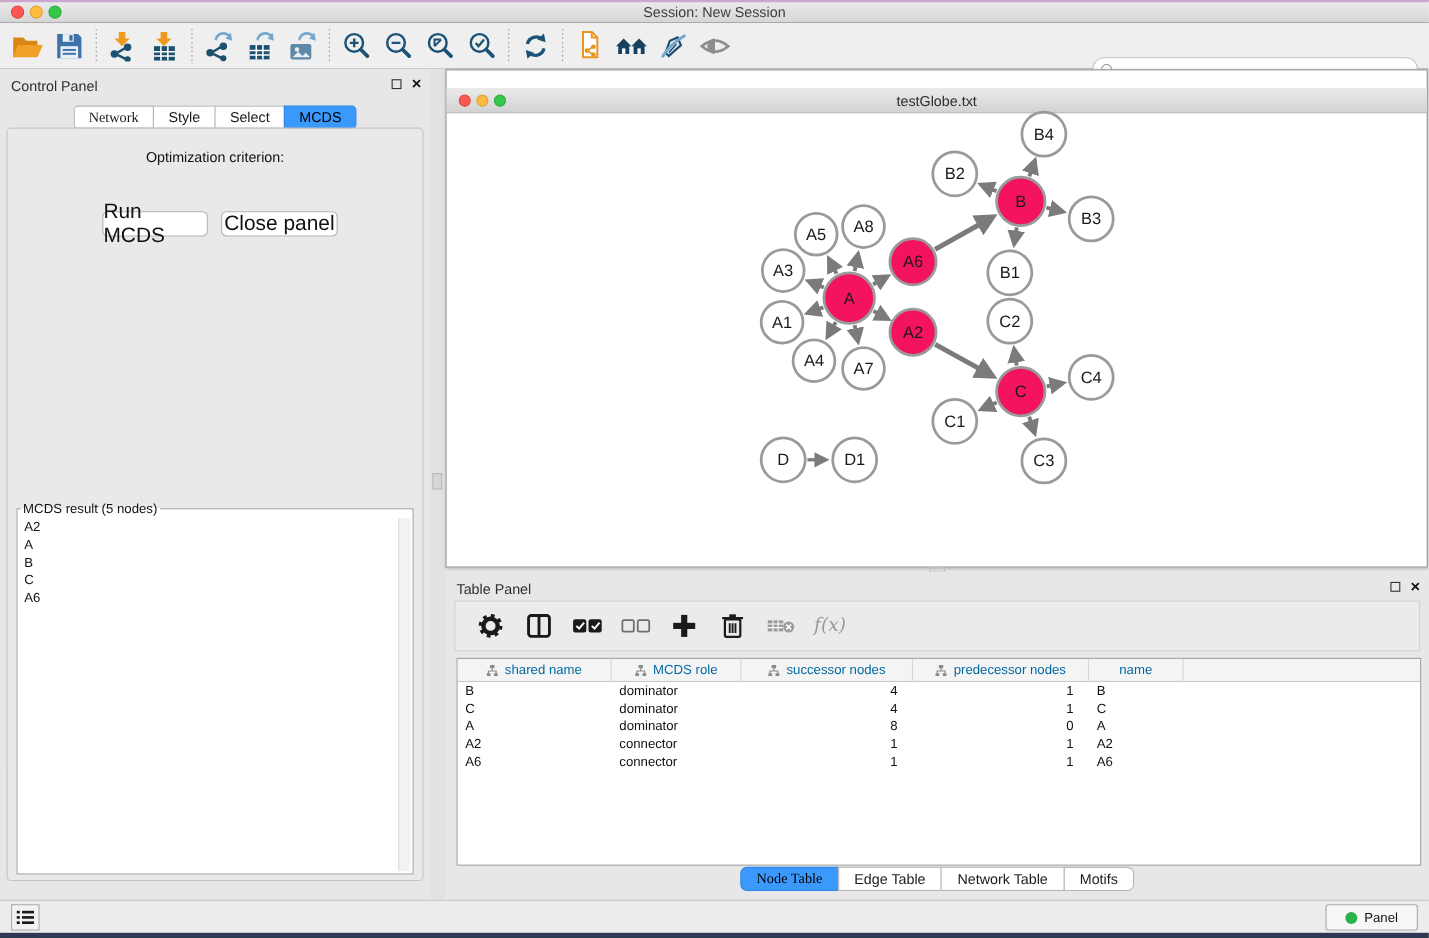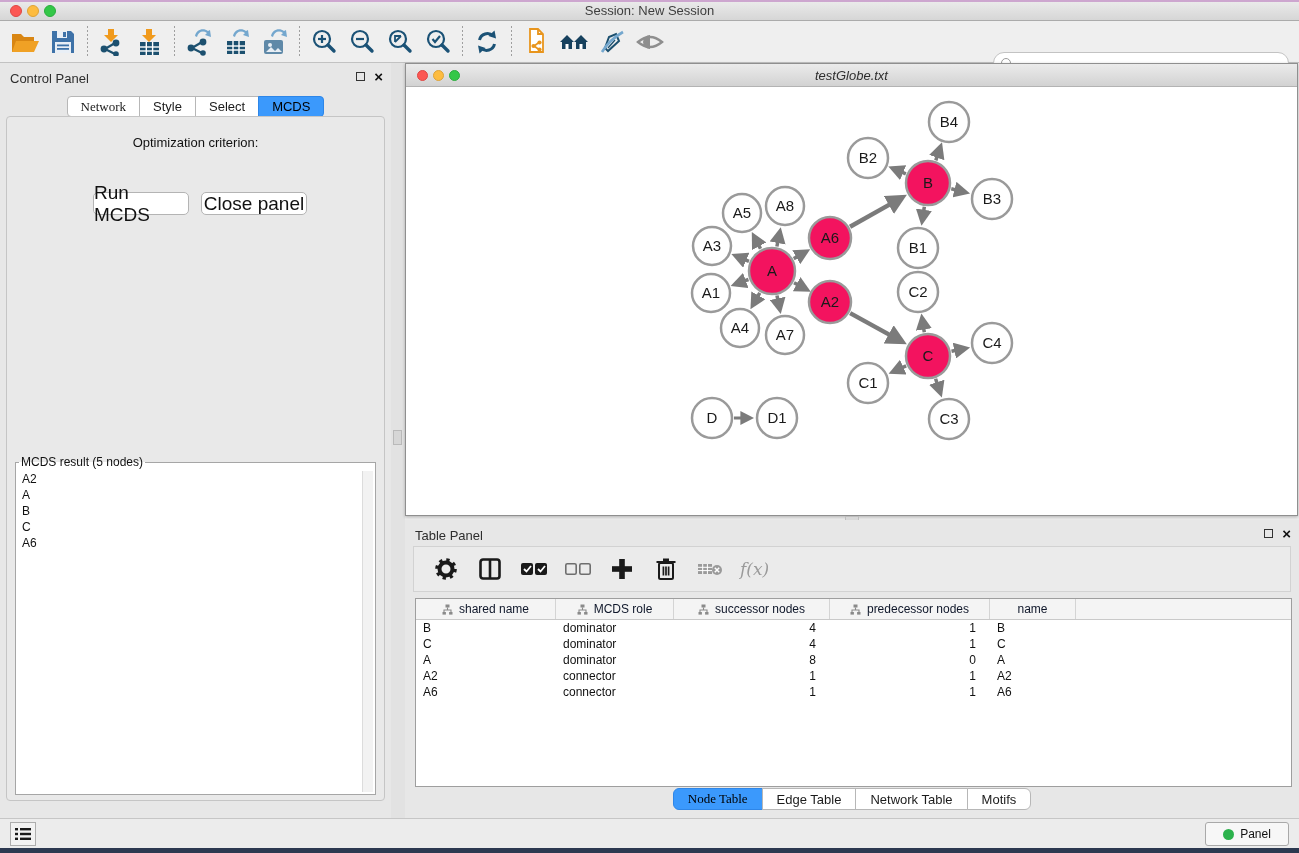--- a/index.html
+++ b/index.html
@@ -66,37 +66,37 @@
   .mcds-scroll { position:absolute; right:2px; top:2px; bottom:2px; width:11px; background:#F2F2F2; border-left:1px solid #DCDCDC; }
 
   
   .vdivider { left:391px; top:63px; width:14px; height:755px; background:#E2E2E2; }
   .vdivider .handle { position:absolute; left:2px; top:367px; width:9px; height:15px; background:#D6D6D6; border:1px solid #B9B9B9; }
   .hdivider-handle { left:845px; top:516px; width:14px; height:5px; background:#D8D8D8; border:1px solid #BEBEBE; }
 
   
   .net-window { left:405px; top:63px; width:893px; height:453px; background:#FFF;
     border:1px solid #8F8F8F; box-shadow:0 1px 3px rgba(0,0,0,0.25); }
-  .net-titlebar { position:absolute; left:0; top:0; width:100%; height:23px;
-    background:linear-gradient(#EBEBEB,#D2D2D2); border-bottom:1px solid #B3B3B3;font-style:italic; }
+  .net-titlebar { position:absolute; left:0; top:16px; width:100%; height:23px;
+    background:linear-gradient(#EBEBEB,#D2D2D2); border-bottom:1px solid #B3B3B3; }
   .net-titlebar .tl-dot { top:6px; width:11px; height:11px; }
   .net-title { position:absolute; top:4px; width:100%; text-align:center; font-size:13px; color:#2E2E2E; }
   #graph-svg { position:absolute; left:0; top:23px; }
 
   
   .table-panel { left:405px; top:520px; width:894px; height:298px; background:#E7E7E7; }
   .tp-toolbar { position:absolute; left:8px; top:26px; width:878px; height:46px; background:#EBEBEB;
     border:1px solid #D2D2D2; display:flex; align-items:center; gap:16px; padding-left:18px; }
   .tp-icon { display:flex; align-items:center; justify-content:center; width:28px; height:28px; }
   .fx-label { font-family:"DejaVu Serif", serif; font-style:italic; font-size:17px; color:#9A9A9A; }
 
   .node-table { position:absolute; left:10px; top:78px; width:877px; height:189px; background:#FFF;
     border:1px solid #9E9E9E; overflow:hidden; }
   .nt-header { display:flex; height:21px; background:#F4F4F4; border-bottom:1px solid #C9C9C9; }
-  .nt-hcell { display:flex; align-items:center; justify-content:center; gap:6px; font-size:12px; color:#0f172a;
+  .nt-hcell { display:flex; align-items:center; justify-content:center; gap:6px; font-size:12px; color:#0369a1;
     border-right:1px solid #D4D4D4; height:100%; }
   .nt-hcell.filler { border-right:none; flex:1; }
   .nt-row { display:flex; height:16px; }
   .nt-cell { font-size:12px; color:#111; line-height:16px; white-space:nowrap; overflow:hidden; }
   .al { text-align:left; padding-left:7px; }
   .ar { text-align:right; padding-right:14px; }
 
   #table-tabs { position:absolute; left:0; top:268px; width:100%; text-align:center; }
   #table-tabs .seg-tab { height:22px; font-size:13px; padding:0 14px; display:inline-flex; }
   #table-tabs .seg-tab:first-child { border-radius:6px 0 0 6px; }

